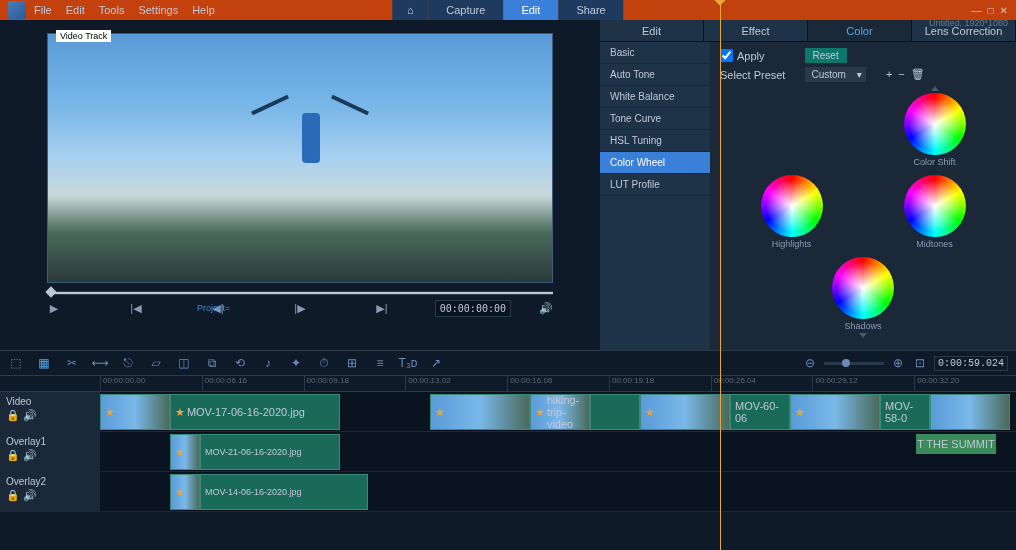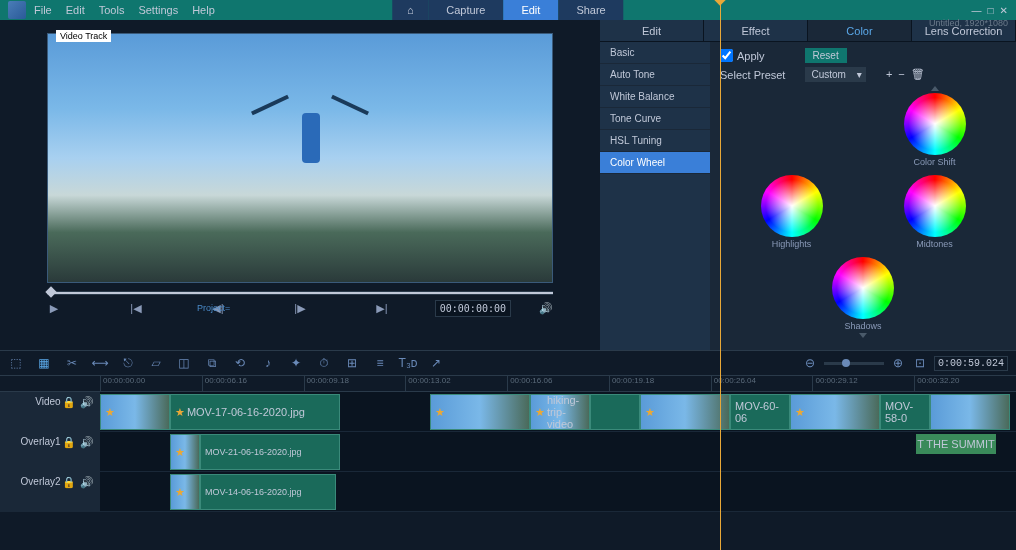--- a/index.html
+++ b/index.html
@@ -1,17 +1,17 @@
 <!DOCTYPE html>
 <html><head>
 <meta charset="utf-8">
 <style>
 *{margin:0;padding:0;box-sizing:border-box;font-family:Arial,sans-serif;font-size:11px;color:#c0c8d8}
 body{background:#0a1420;width:1016px;height:550px;overflow:hidden}
-.topbar{height:20px;background:#0f766e;display:flex;align-items:center;padding:0 8px;position:relative}
+.topbar{height:20px;background:#c2410c;display:flex;align-items:center;padding:0 8px;position:relative}
 .logo{width:18px;height:18px;background:linear-gradient(135deg,#4a7db8,#2a5a98);border-radius:2px;margin-right:8px}
 .menu{display:flex;gap:14px}
 .menu span{cursor:pointer;font-size:11px}
 .center-tabs{position:absolute;left:50%;transform:translateX(-50%);display:flex;height:20px}
 .center-tabs .tab{padding:0 18px;display:flex;align-items:center;background:#1e3a5f;cursor:pointer;font-size:11px}
 .center-tabs .tab.active{background:#3a7fd8;color:#fff}
 .center-tabs .home{width:24px;justify-content:center}
 .win-controls{position:absolute;right:8px;display:flex;gap:6px;align-items:center}
 .win-controls span{font-size:10px;cursor:pointer}
 .title-info{position:absolute;right:8px;top:18px;font-size:9px;color:#6a7a8a}
@@ -60,21 +60,21 @@
 .tool{width:16px;height:16px;cursor:pointer;color:#6a8ab8;display:flex;align-items:center;justify-content:center;font-size:12px}
 .tool.active{color:#5aa8e8}
 .zoom-area{margin-left:auto;display:flex;align-items:center;gap:6px}
 .zoom-slider{width:60px;height:3px;background:#2a3a4a;position:relative}
 .zoom-slider::after{content:"";position:absolute;left:30%;top:-3px;width:8px;height:8px;background:#6a8ab8;border-radius:50%}
 .tc-display{font-family:Liberation Mono, monospace;font-size:10px;border:1px solid #2a3a4a;padding:1px 3px}
 .timeline{background:#0f1a28;height:174px;overflow:hidden}
 .ruler{height:16px;display:flex;border-bottom:1px solid #2a3a4a;padding-left:100px}
 .ruler span{flex:1;font-size:8px;color:#5a6a7a;border-left:1px solid #2a3a4a;padding-left:2px}
 .track{height:40px;display:flex;border-bottom:1px solid #1a2838}
-.track-head{width:100px;background:#1a2838;padding:4px 6px;display:flex;flex-direction:row;justify-content:flex-end;gap:2px}
+.track-head{width:100px;background:#1a2838;padding:4px 6px;display:flex;flex-direction:column;justify-content:flex-start;gap:2px}
 .track-name{font-size:10px}
 .track-icons{display:flex;gap:4px;font-size:9px;color:#5a7a9a}
 .track-content{flex:1;position:relative;background:#0a1420}
 .clip{position:absolute;top:2px;height:36px;background:#1a6a5a;border:1px solid #3a8a7a;display:flex;align-items:center;padding:0 4px;font-size:9px;overflow:hidden}
 .clip.img{background:linear-gradient(90deg,#5a9bd8,#7ab8e8,#4a6a5a)}
 .clip .star{color:#e8a838;margin-right:2px}
 .playhead{position:absolute;left:720px;top:0;bottom:0;width:1px;background:#e8a838;z-index:5}
 .playhead::before{content:"";position:absolute;top:-4px;left:-4px;width:8px;height:8px;background:#e8a838;transform:rotate(45deg)}
 .title-clip{position:absolute;right:20px;top:2px;height:20px;width:80px;background:#3a8a5a;font-size:8px;display:flex;align-items:center;justify-content:center;color:#fff}
 </style>
@@ -136,20 +136,21 @@
       <div class="rtab">Lens Correction</div>
     </div>
     <div class="panel-body">
       <div class="sidebar">
         <div class="item">Basic</div>
         <div class="item">Auto Tone</div>
         <div class="item">White Balance</div>
         <div class="item">Tone Curve</div>
         <div class="item">HSL Tuning</div>
         <div class="item active">Color Wheel</div>
+        <div class="item">LUT Profile</div>
       </div>
       <div class="color-area">
         <div class="apply-row">
           <label>
               <input type="checkbox" checked="" style=""> 
               <span>Apply</span>
             </label>
           <span class="reset-btn">Reset</span>
         </div>
         <div class="preset-row">
@@ -294,16 +295,16 @@
       <span class="track-name">Overlay2</span>
       <div class="track-icons">
           <span>🔒</span>
           <span>🔊</span>
         </div>
     </div>
     <div class="track-content">
       <div class="clip img" style="left:70px;width:30px">
           <span class="star">★</span>
         </div>
-      <div class="clip" style="left:100px;width:136px">MOV-14-06-16-2020.jpg</div>
+      <div class="clip" style="left:100px;width:168px">MOV-14-06-16-2020.jpg</div>
     </div>
   </div>
 </div>
 
 </body></html>

